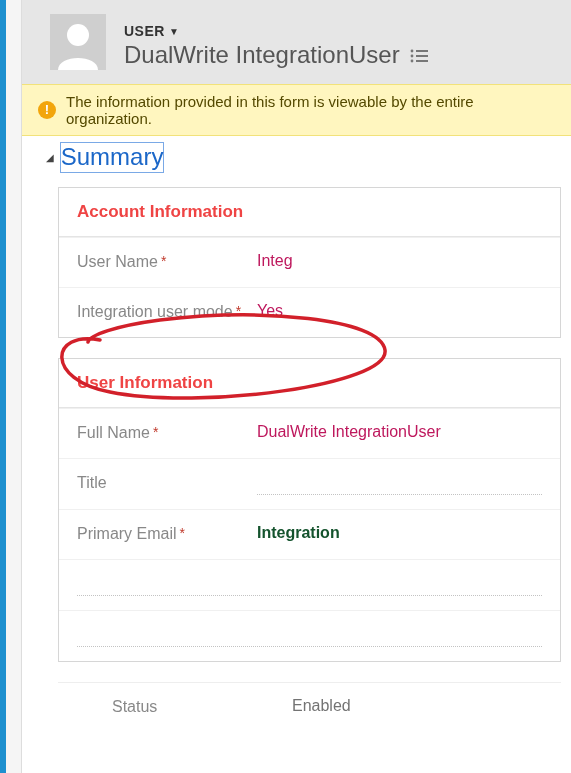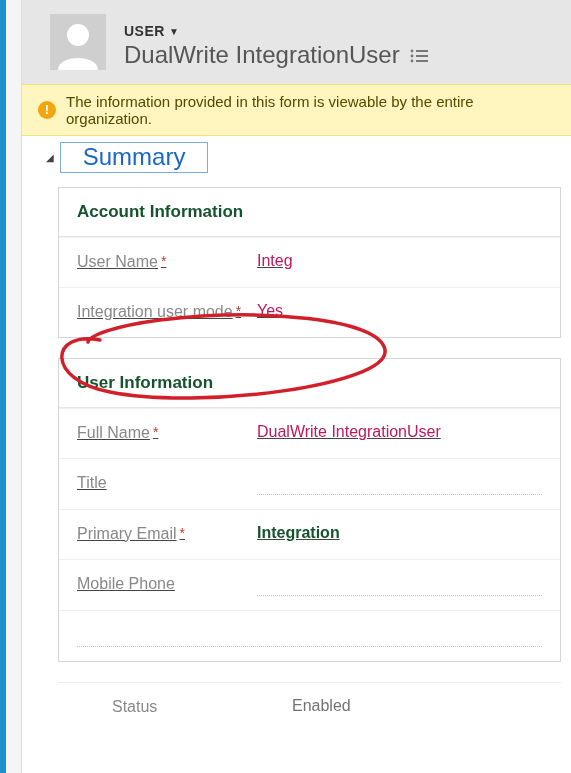--- a/index.html
+++ b/index.html
@@ -107,45 +107,44 @@
   .section-title-row .tri {
     font-size: 10px;
     color: #444;
     margin-right: 6px;
   }
   .section-title {
     color: #1b67c8;
     font-size: 24px;
     font-weight: 300;
     border: 1px solid #7aa9e6;
-    padding: 0 22px;
+    padding: 0 0;
     line-height: 1.2;
   }
   .cards {
     padding: 14px 10px 0 36px;
   }
   .card {
     border: 1px solid #d6d6d6;
     margin-bottom: 20px;
     overflow:hidden;
   }
   .card-header {
     padding: 14px 18px;
     font-weight: 600;
     font-size: 17px;
-    color: #14532d;
+    color: #ef4444;
     border-bottom: 1px solid #e4e4e4;
   }
   .field {
     display: flex;
     align-items: flex-start;
     padding: 14px 18px;
     border-top: 1px solid #f0f0f0;
     min-height: 50px;
-    text-decoration: underline;
   }
   .field:first-of-type { border-top:none; }
   .field-label {
     width: 180px;
     color: #888;
     font-size: 16px;
     line-height: 1.25;
     display:flex;
     align-items:flex-start;
     flex-shrink:0;
@@ -277,23 +276,20 @@
 
       <div class="field">
         <div class="field-label">
           <span>Primary Email</span>
           <span class="req">*</span>
         </div>
         <div class="field-value link">Integration</div>
       </div>
 
       <div class="field">
-        <div class="field-label">
-          <span>Mobile Phone</span>
-        </div>
         <div class="field-value empty"></div>
       </div>
 
       <div class="field">
         <div class="field-value empty"></div>
       </div>
     </div>
 
     <div class="status-row">
       <div class="field-label" style="width:180px;">

